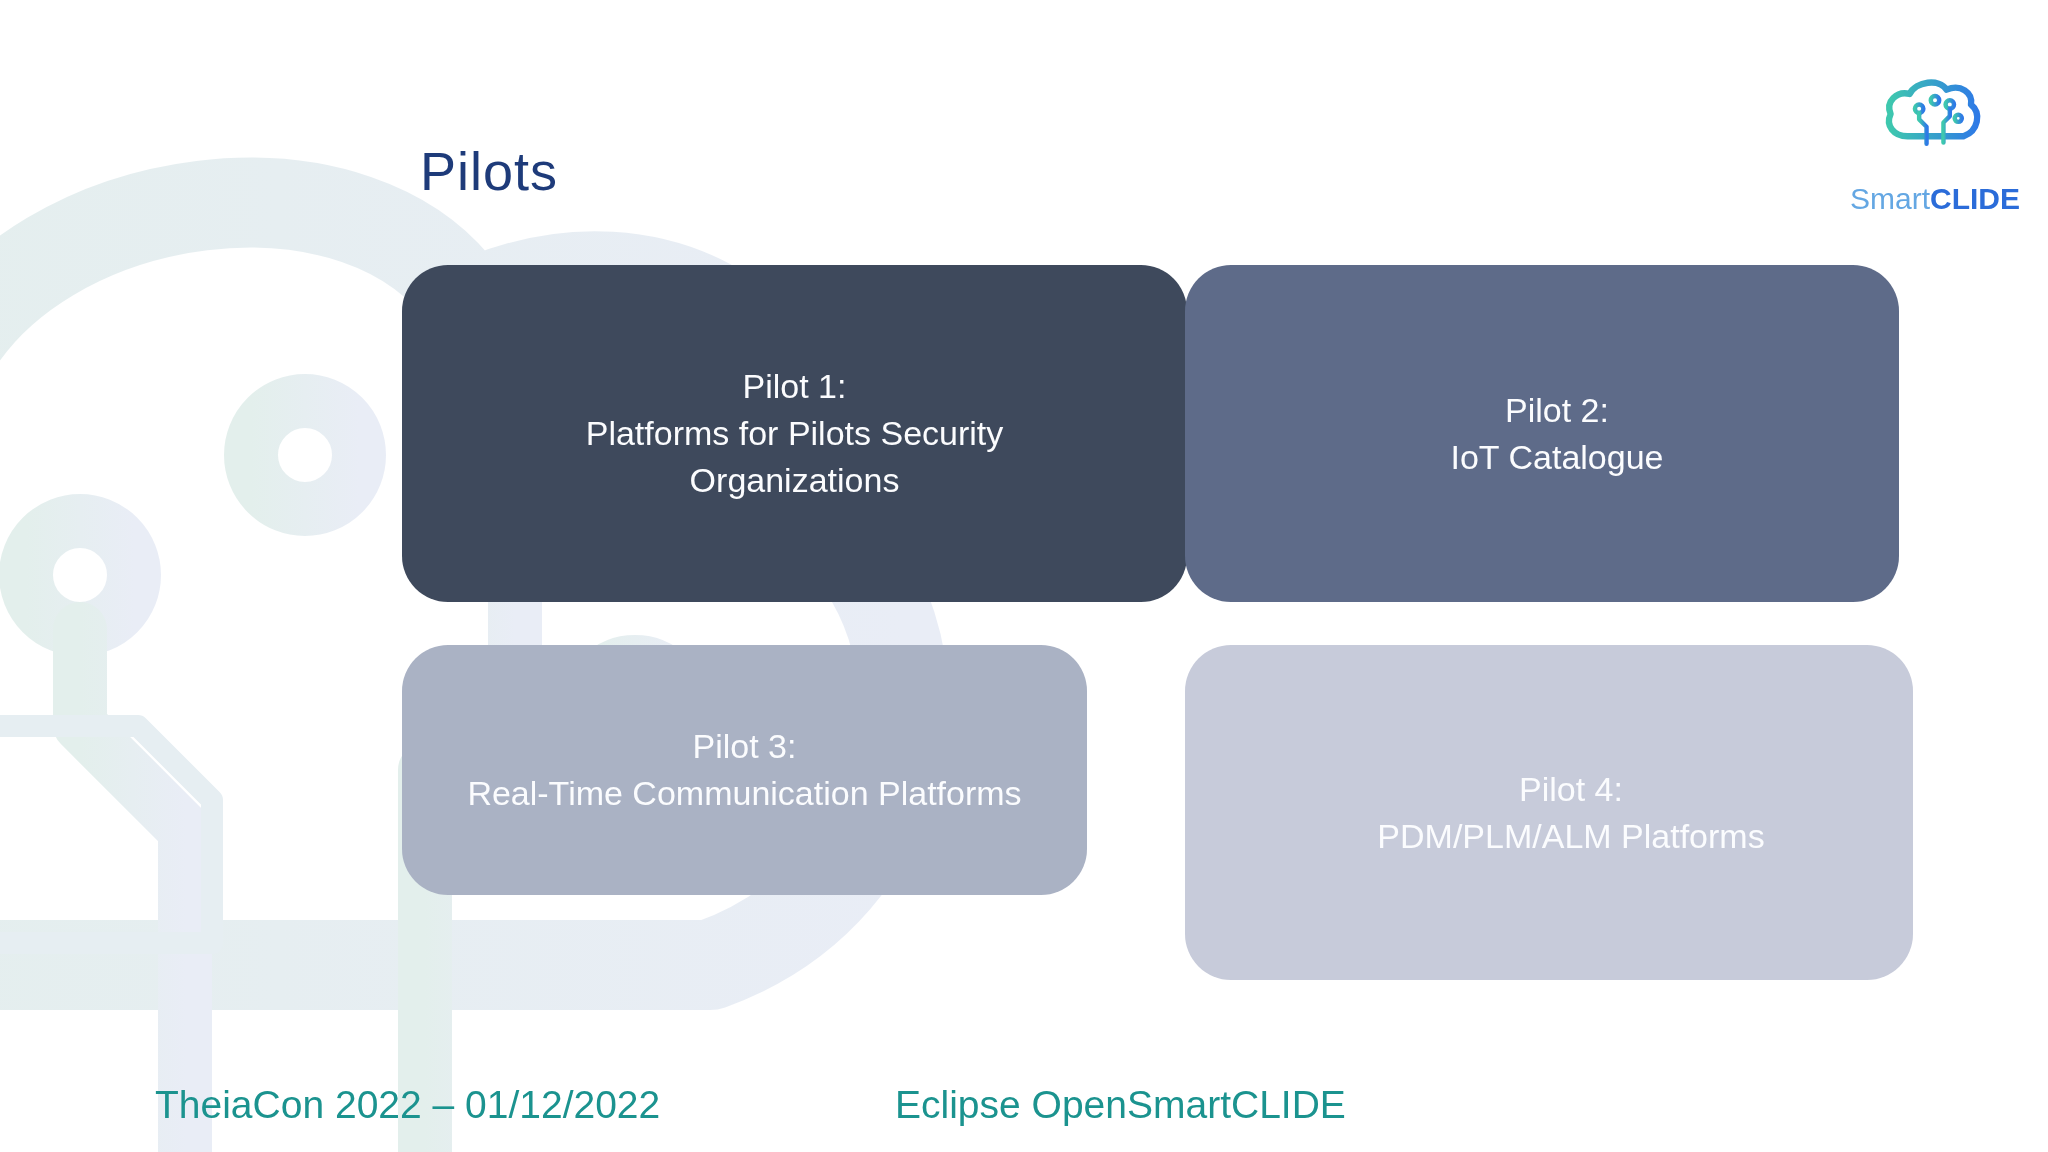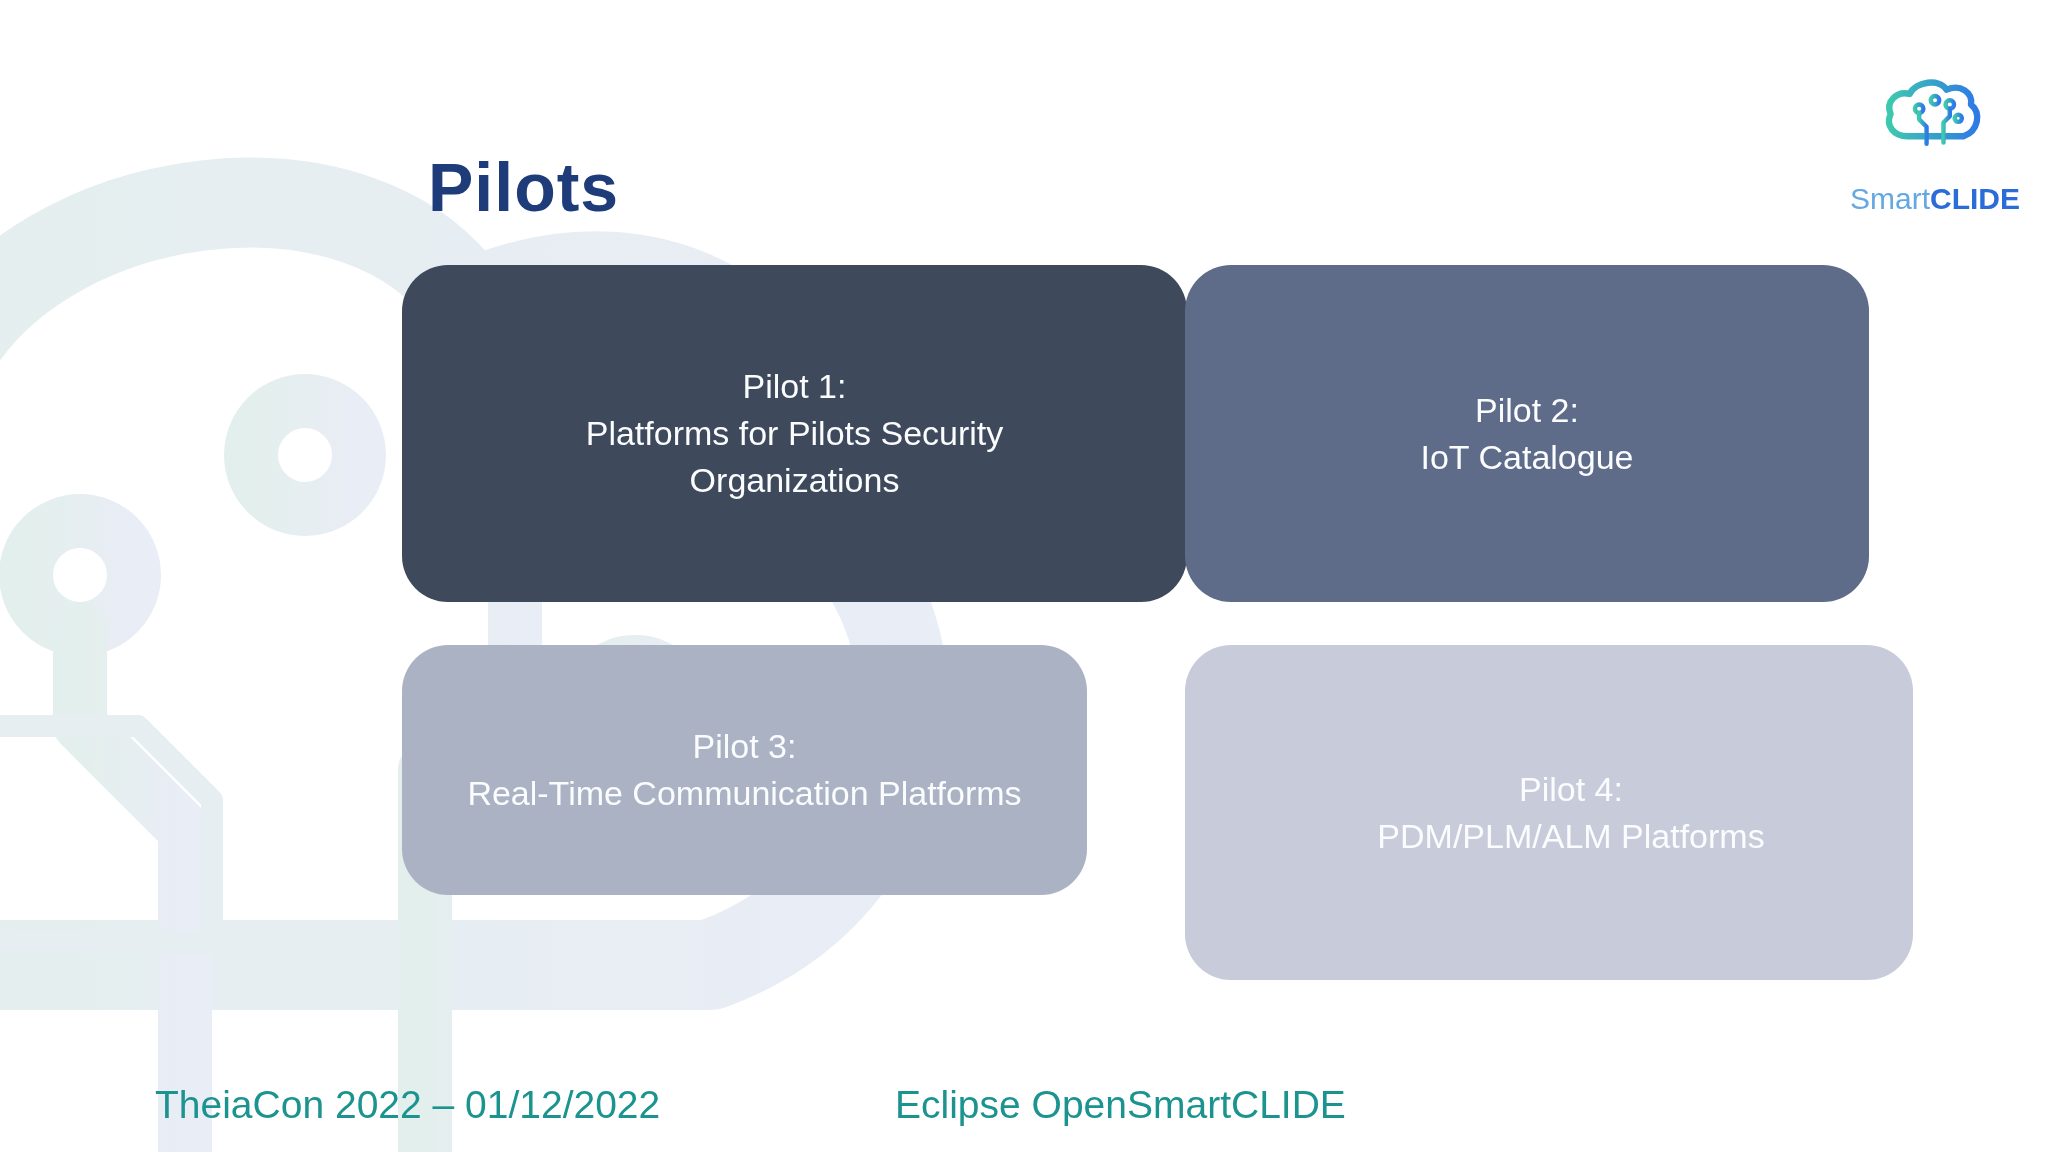--- a/index.html
+++ b/index.html
@@ -4,42 +4,42 @@
 <style>
   html,body { margin:0; padding:0; }
   body {
     width:2048px; height:1152px;
     position:relative; overflow:hidden;
     background:#ffffff;
     font-family:"Liberation Sans", sans-serif;
   }
   .watermark { position:absolute; left:0; top:0; width:2048px; height:1152px; z-index:0; }
   .slide-title {
-    position:absolute; left:420px; top:140px; margin:8px;
-    font-size:68px; font-weight:bold; color:#1e3b7a;
+    position:absolute; left:420px; top:140px; margin:0;
+    font-size:54px; font-weight:normal; color:#1e3b7a;
     letter-spacing:1px; z-index:2;
   }
   .logo {
     position:absolute; left:1845px; top:76px; width:180px;
     display:flex; flex-direction:column; align-items:center; z-index:2;gap:32px;
   }
   .logo-cloud { width:106px; height:74px; }
   .logo-text { font-size:30px; line-height:32px; margin-top:1px; white-space:nowrap; }
   .logo-smart { color:#64a7e3; font-weight:400; }
   .logo-clide { color:#2b6cd9; font-weight:bold; }
   .card {
     position:absolute; border-radius:46px; z-index:1;
     display:flex; align-items:center; justify-content:center;
     text-align:center; color:#fbfcfe;
     font-size:34px; line-height:47px;
   }
   .card-inner { max-width:600px; }
   #card-1 { left:402px; top:265px; width:785px; height:337px; }
   #card-1 .card-inner { max-width:500px; }
-  #card-2 { left:1185px; top:265px; width:684px; height:337px; }
+  #card-2 { left:1185px; top:265px; width:684px; height:337px;padding-left:30px; }
   #card-3 { left:402px; top:645px; width:685px; height:250px; }
   #card-4 { left:1185px; top:645px; width:684px; height:335px;padding-left:44px; }
   .footer-left, .footer-center {
     position:absolute; top:1083px; font-size:39px; color:#1b938f; z-index:2;
   }
   .footer-left { left:155px; }
   .footer-center { left:895px; }
 </style>
 </head>
 <body>

